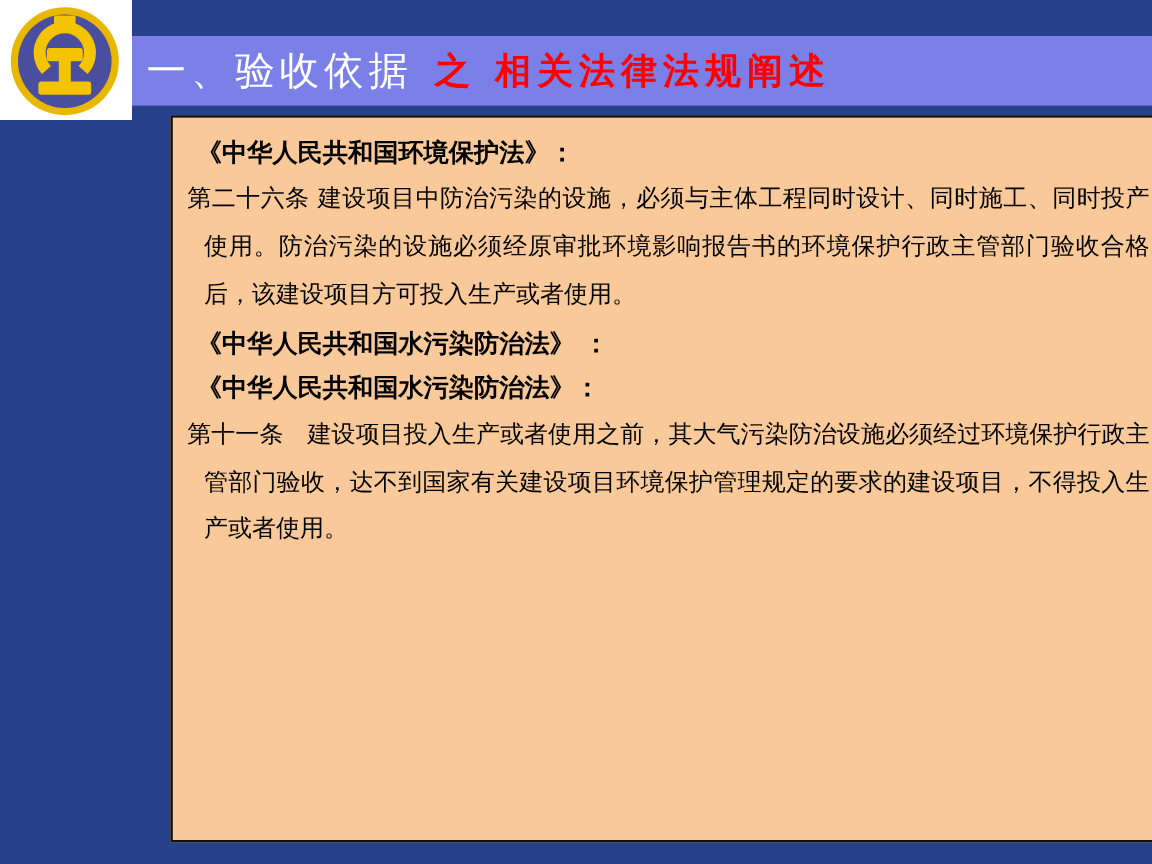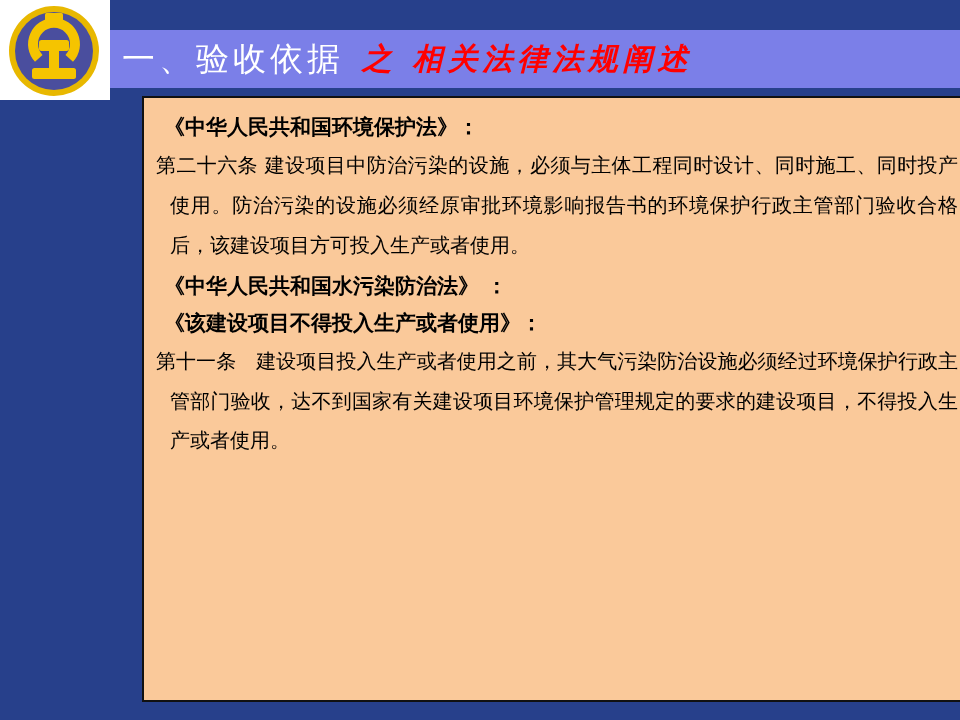--- a/index.html
+++ b/index.html
@@ -43,21 +43,20 @@
     font-size: 33px;
     color: #FFFFFF;
     letter-spacing: 4px;
     font-weight: normal;
   }
   .title-sub {
     font-family: "DejaVu Serif", "Liberation Serif", serif;
     font-size: 30px;
     color: #FF0000;
     font-weight: bold;
-    font-style: italic;
     letter-spacing: 5px;
     margin-left: 18px;
   }
 
   
   .logo-plate {
     position: absolute;
     left: 0;
     top: 0;
     width: 110px;
@@ -131,17 +130,17 @@
     </svg>
   </div>
 
   <div class="content-box">
 
     <div class="law-heading">《中华人民共和国环境保护法》：</div>
     <p class="law-body">第二十六条  建设项目中防治污染的设施，必须与主体工程同时设计、同时施工、同时投产使用。防治污染的设施必须经原审批环境影响报告书的环境保护行政主管部门验收合格后，该建设项目方可投入生产或者使用。</p>
 
     <div class="law-heading">《中华人民共和国水污染防治法》 ：</div>
 
-    <div class="law-heading">《该建设项目不得投入生产或者使用》：</div>
+    <div class="law-heading">《中华人民共和国水污染防治法》：</div>
     <p class="law-body">第十一条　建设项目投入生产或者使用之前，其大气污染防治设施必须经过环境保护行政主管部门验收，达不到国家有关建设项目环境保护管理规定的要求的建设项目，不得投入生产或者使用。</p>
 
   </div>
 </div>
 
 </body></html>

